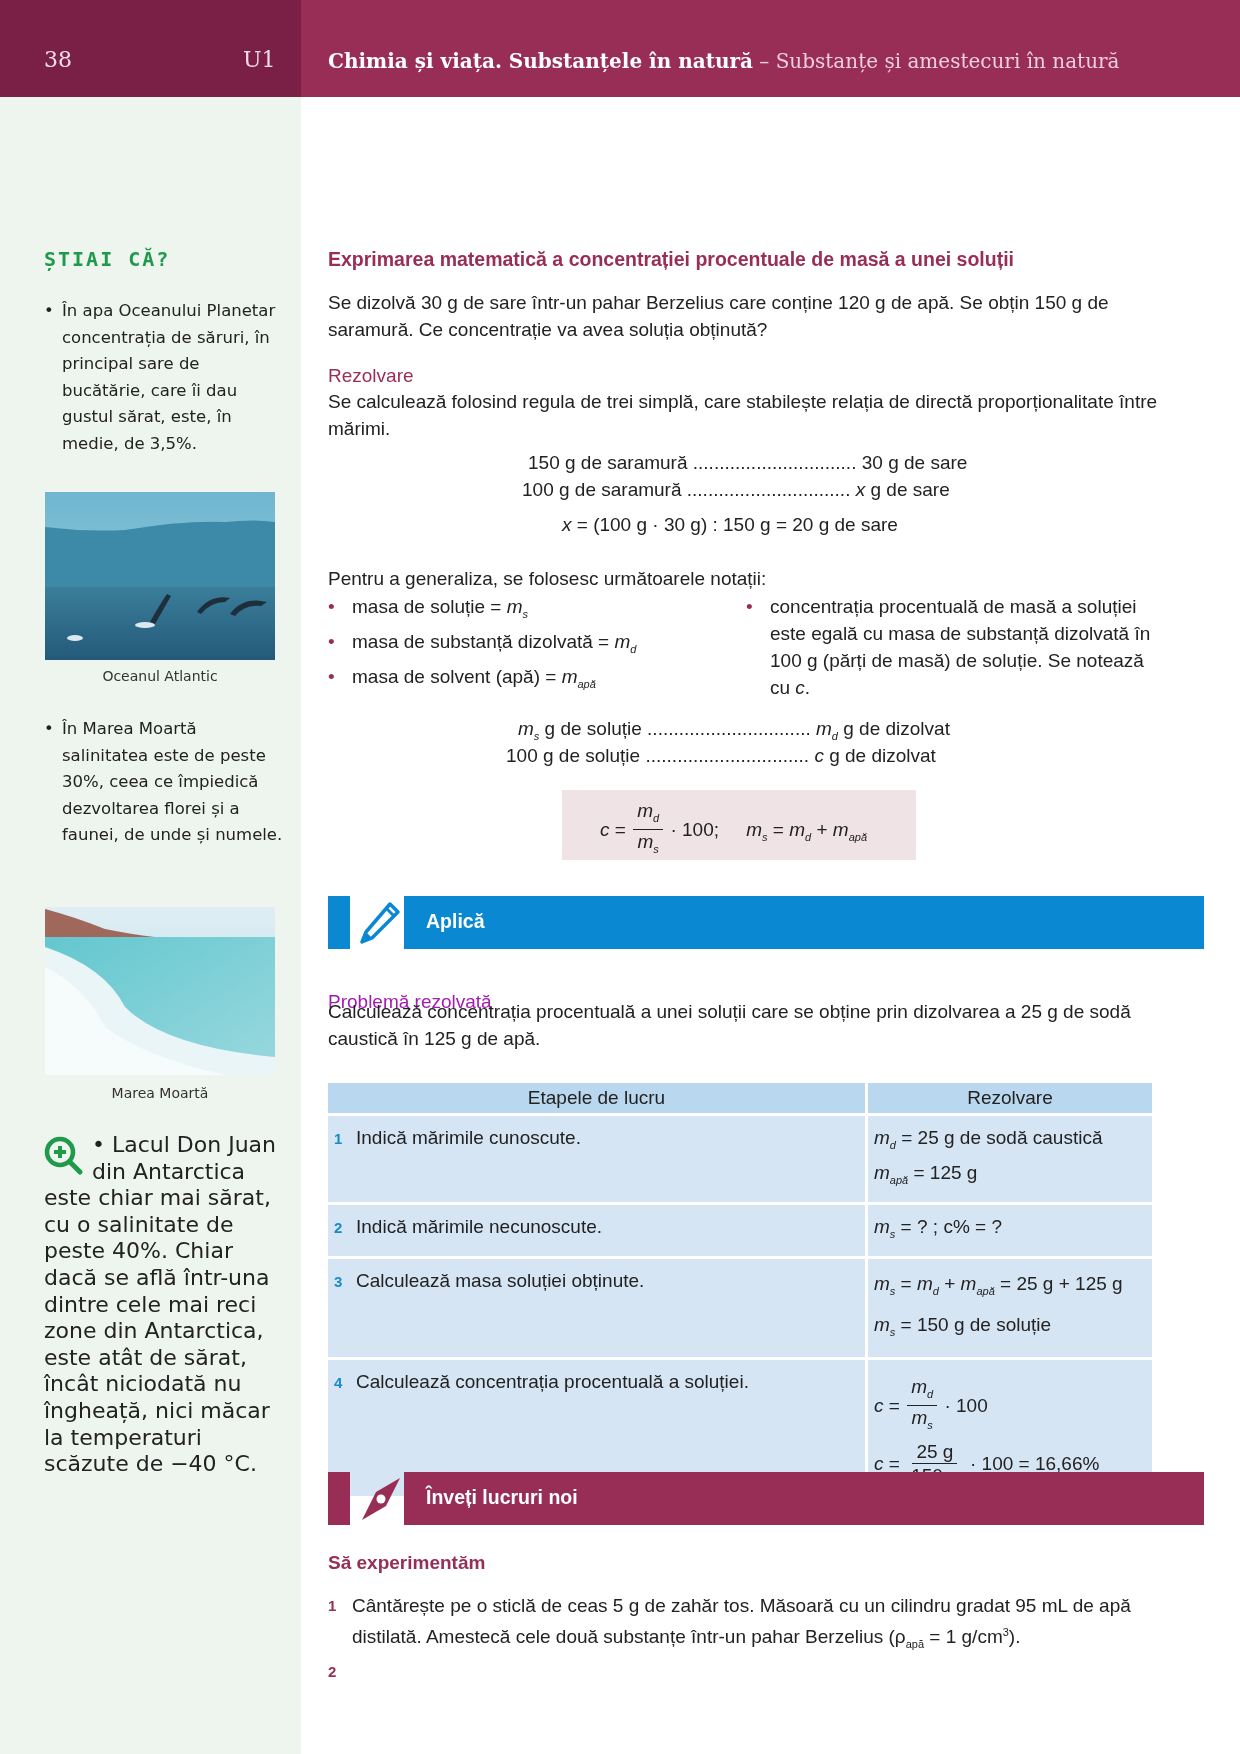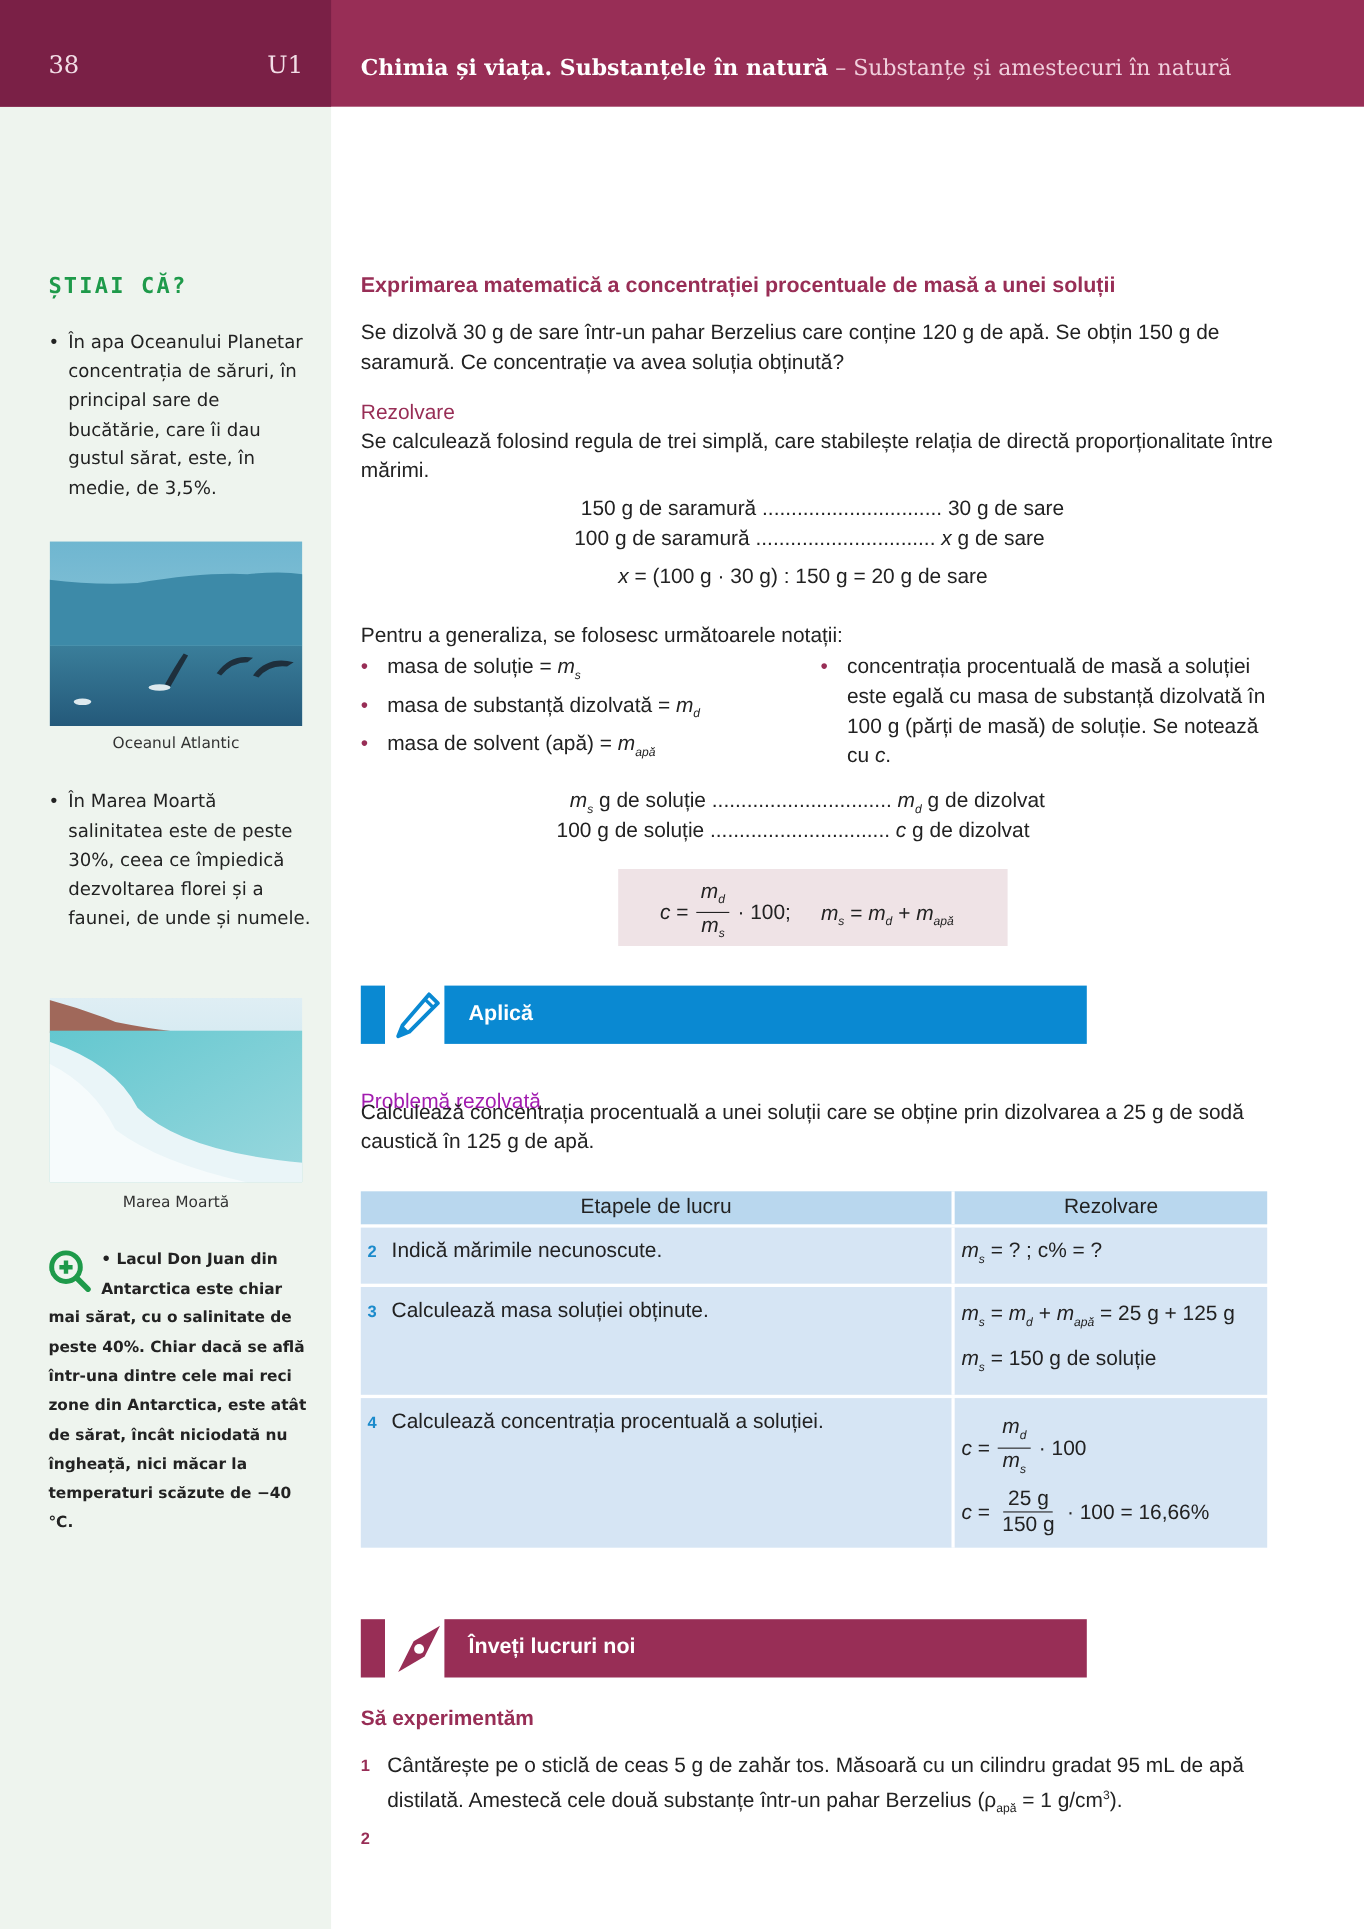--- a/index.html
+++ b/index.html
@@ -17,42 +17,42 @@
   .header-title b { font-weight: bold; }
   .header-title .sub { color: #f0cfdc; font-weight: normal; }
 
   
   .stiai { position: absolute; left: 44px; top: 247px; color: #1e9a4a; font-family: "DejaVu Sans Mono", monospace; font-weight: bold; font-size: 20px; letter-spacing: 2px; }
   .side-note { position: absolute; left: 44px; width: 240px; font-family: "DejaVu Sans", sans-serif; font-size: 16.5px; line-height: 26.6px; color: #222; }
   .side-note .bullet { position: absolute; left: 0; top: 0; }
   .side-note .txt { display: block; padding-left: 18px; }
   .photo { position: absolute; left: 45px; width: 230px; height: 168px; overflow: hidden; }
   .caption { position: absolute; left: 45px; width: 230px; text-align: center; font-family: "DejaVu Sans", sans-serif; font-size: 14px; color: #333; }
-  .zoom-note { position: absolute; left: 44px; top: 1132px; width: 240px; font-family: "DejaVu Sans", sans-serif; font-size: 14px; line-height: 26.6px; color: #222; font-weight: bold; }
+  .zoom-note { position: absolute; left: 44px; top: 1132px; width: 240px; font-family: "DejaVu Sans", sans-serif; font-size: 22px; line-height: 26.6px; color: #222; }
   .zoom-icon { float: left; width: 40px; height: 40px; margin: 4px 8px 0 0; }
   .h-section { position: absolute; left: 328px; top: 248px; color: #982e56; font-weight: bold; font-size: 19.5px; white-space: nowrap; }
   .para { position: absolute; left: 328px; width: 830px; font-size: 19px; line-height: 27px; color: #222; }
   .subhead-red { color: #982e56; }
   .subhead-blue { color: #a21caf; margin-top: 16px; }
   .center-line { position: absolute; font-size: 19px; line-height: 27px; white-space: nowrap; color: #222; }
   .dots { letter-spacing: 0px; }
   .ital { font-style: italic; }
   sub.s { font-size: 11px; font-style: italic; vertical-align: -5px; }
   .notation-list { position: absolute; left: 328px; top: 593px; width: 420px; font-size: 19px; line-height: 27px; }
   .notation-list li, .notation-right li { list-style: none; position: relative; padding-left: 24px; }
   .notation-list li .b, .notation-right li .b { position: absolute; left: 0; color: #982e56; }
   .notation-right { position: absolute; left: 746px; top: 593px; width: 420px; font-size: 19px; line-height: 27px; }
 
   .formula-box { position: absolute; left: 562px; top: 790px; width: 354px; height: 70px; background: #efe3e6; font-size: 19px; }
   .frac { display: inline-flex; flex-direction: column; align-items: center; vertical-align: middle; margin: 0 2px; }
   .frac .num { border-bottom: 1.5px solid #222; padding: 0 4px; line-height: 22px; }
   .frac .den { line-height: 24px; padding: 0 4px; text-align: center; }
 
   
-  .banner { position: absolute; left: 328px; width: 660px; height: 53px; }
+  .banner { position: absolute; left: 328px; width: 876px; height: 53px; }
   .banner .stub { position: absolute; left: 0; top: 0; width: 22px; height: 53px; }
   .banner .icon { position: absolute; left: 28px; top: 4px; width: 50px; height: 46px; }
   .banner .bar { position: absolute; left: 76px; top: 0; right: 0; height: 53px; }
   .banner .label { position: absolute; left: 98px; top: 14px; color: #fff; font-weight: bold; font-size: 19.5px; }
   .blue { background: #0a89d2; }
   .maroon { background: #982e56; }
 
   
   .steps-table { position: absolute; left: 328px; top: 1080px; width: 824px; border-collapse: separate; border-spacing: 0 3px; font-size: 19px; }
   .steps-table th { background: #b9d7ee; font-weight: normal; height: 30px; text-align: center; color: #222; }
@@ -209,20 +209,27 @@
 
 <table class="steps-table">
   <thead>
     <tr>
       <th class="left">Etapele de lucru</th>
       <th>Rezolvare</th>
     </tr>
   </thead>
   <tbody>
     <tr>
+      <td class="left" style="height:69px;"><span class="step-num">1</span><span>Indică mărimile cunoscute.</span></td>
+      <td>
+        <div><span class="ital">m</span><sub class="s">d</sub><span> = 25 g de sodă caustică</span></div>
+        <div><span class="ital">m</span><sub class="s">apă</sub><span> = 125 g</span></div>
+      </td>
+    </tr>
+    <tr>
       <td class="left"><span class="step-num">2</span><span>Indică mărimile necunoscute.</span></td>
       <td><span class="ital">m</span><sub class="s">s</sub><span> = ? ; c% = ?</span></td>
     </tr>
     <tr>
       <td class="left" style="height:74px;"><span class="step-num">3</span><span>Calculează masa soluției obținute.</span></td>
       <td>
         <div style="line-height:34px;"><span class="ital">m</span><sub class="s">s</sub><span> = </span><span class="ital">m</span><sub class="s">d</sub><span> + </span><span class="ital">m</span><sub class="s">apă</sub><span> = 25 g + 125 g</span></div>
         <div style="line-height:34px;"><span class="ital">m</span><sub class="s">s</sub><span> = 150 g de soluție</span></div>
       </td>
     </tr>

